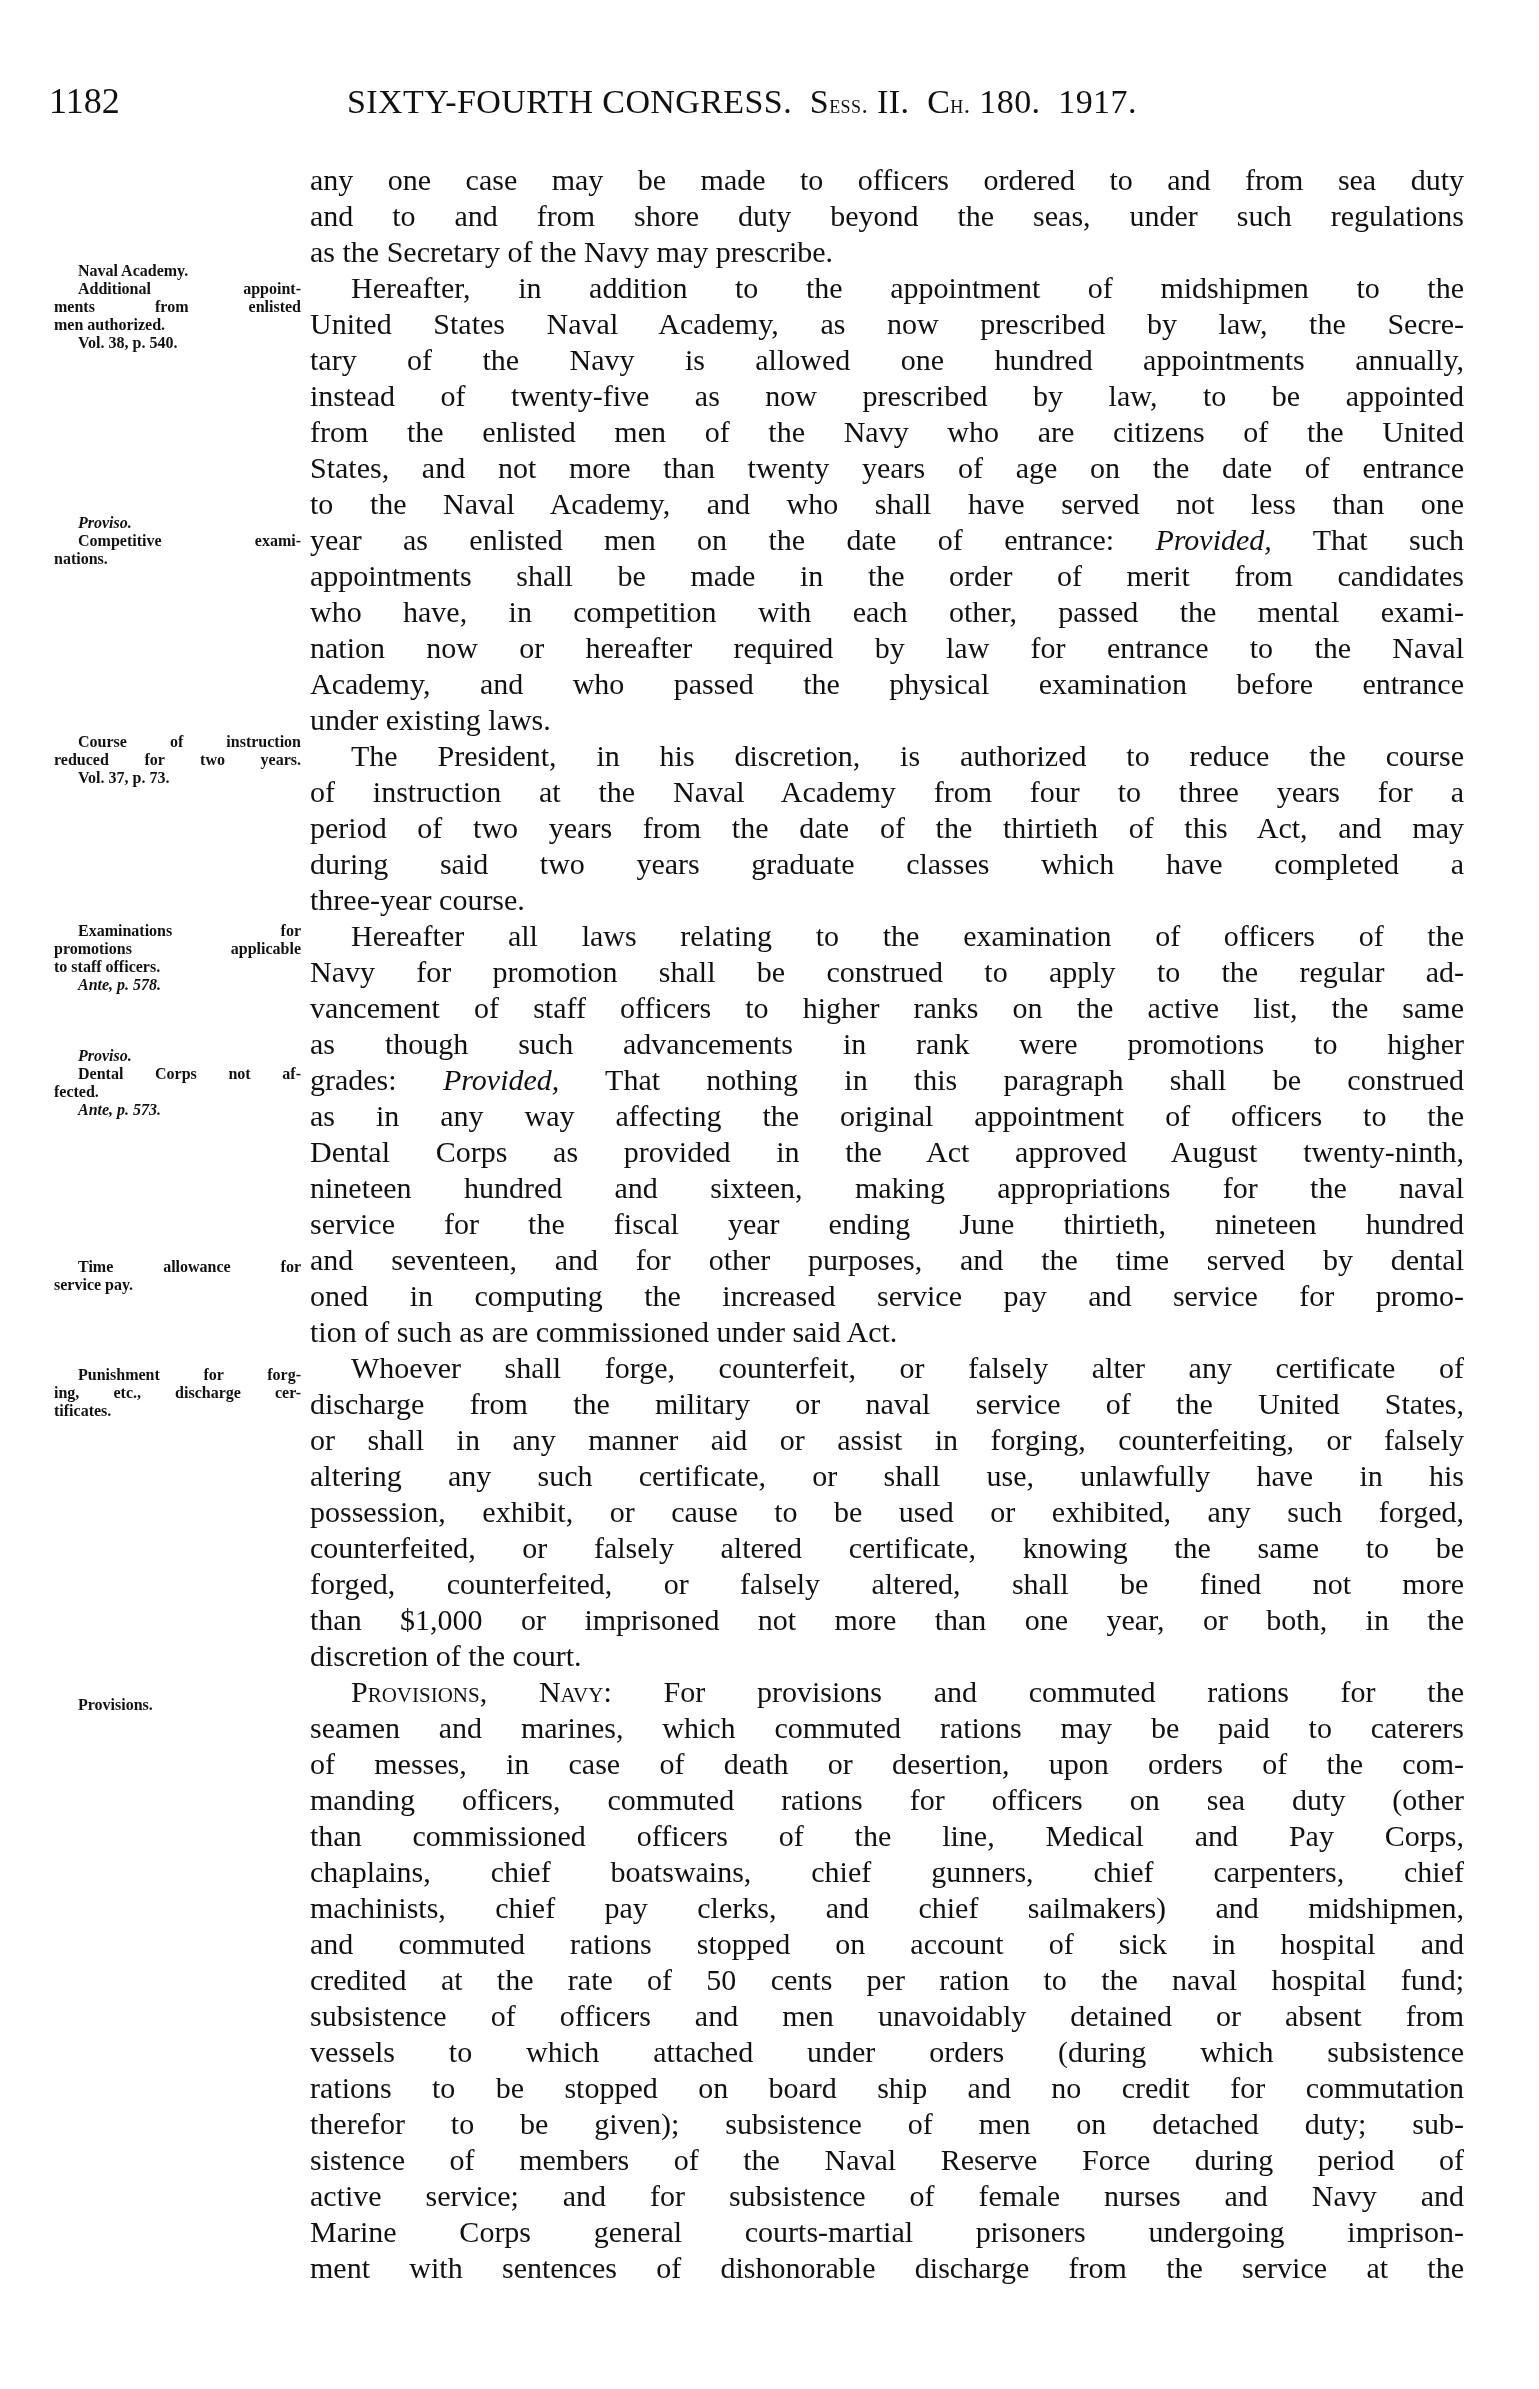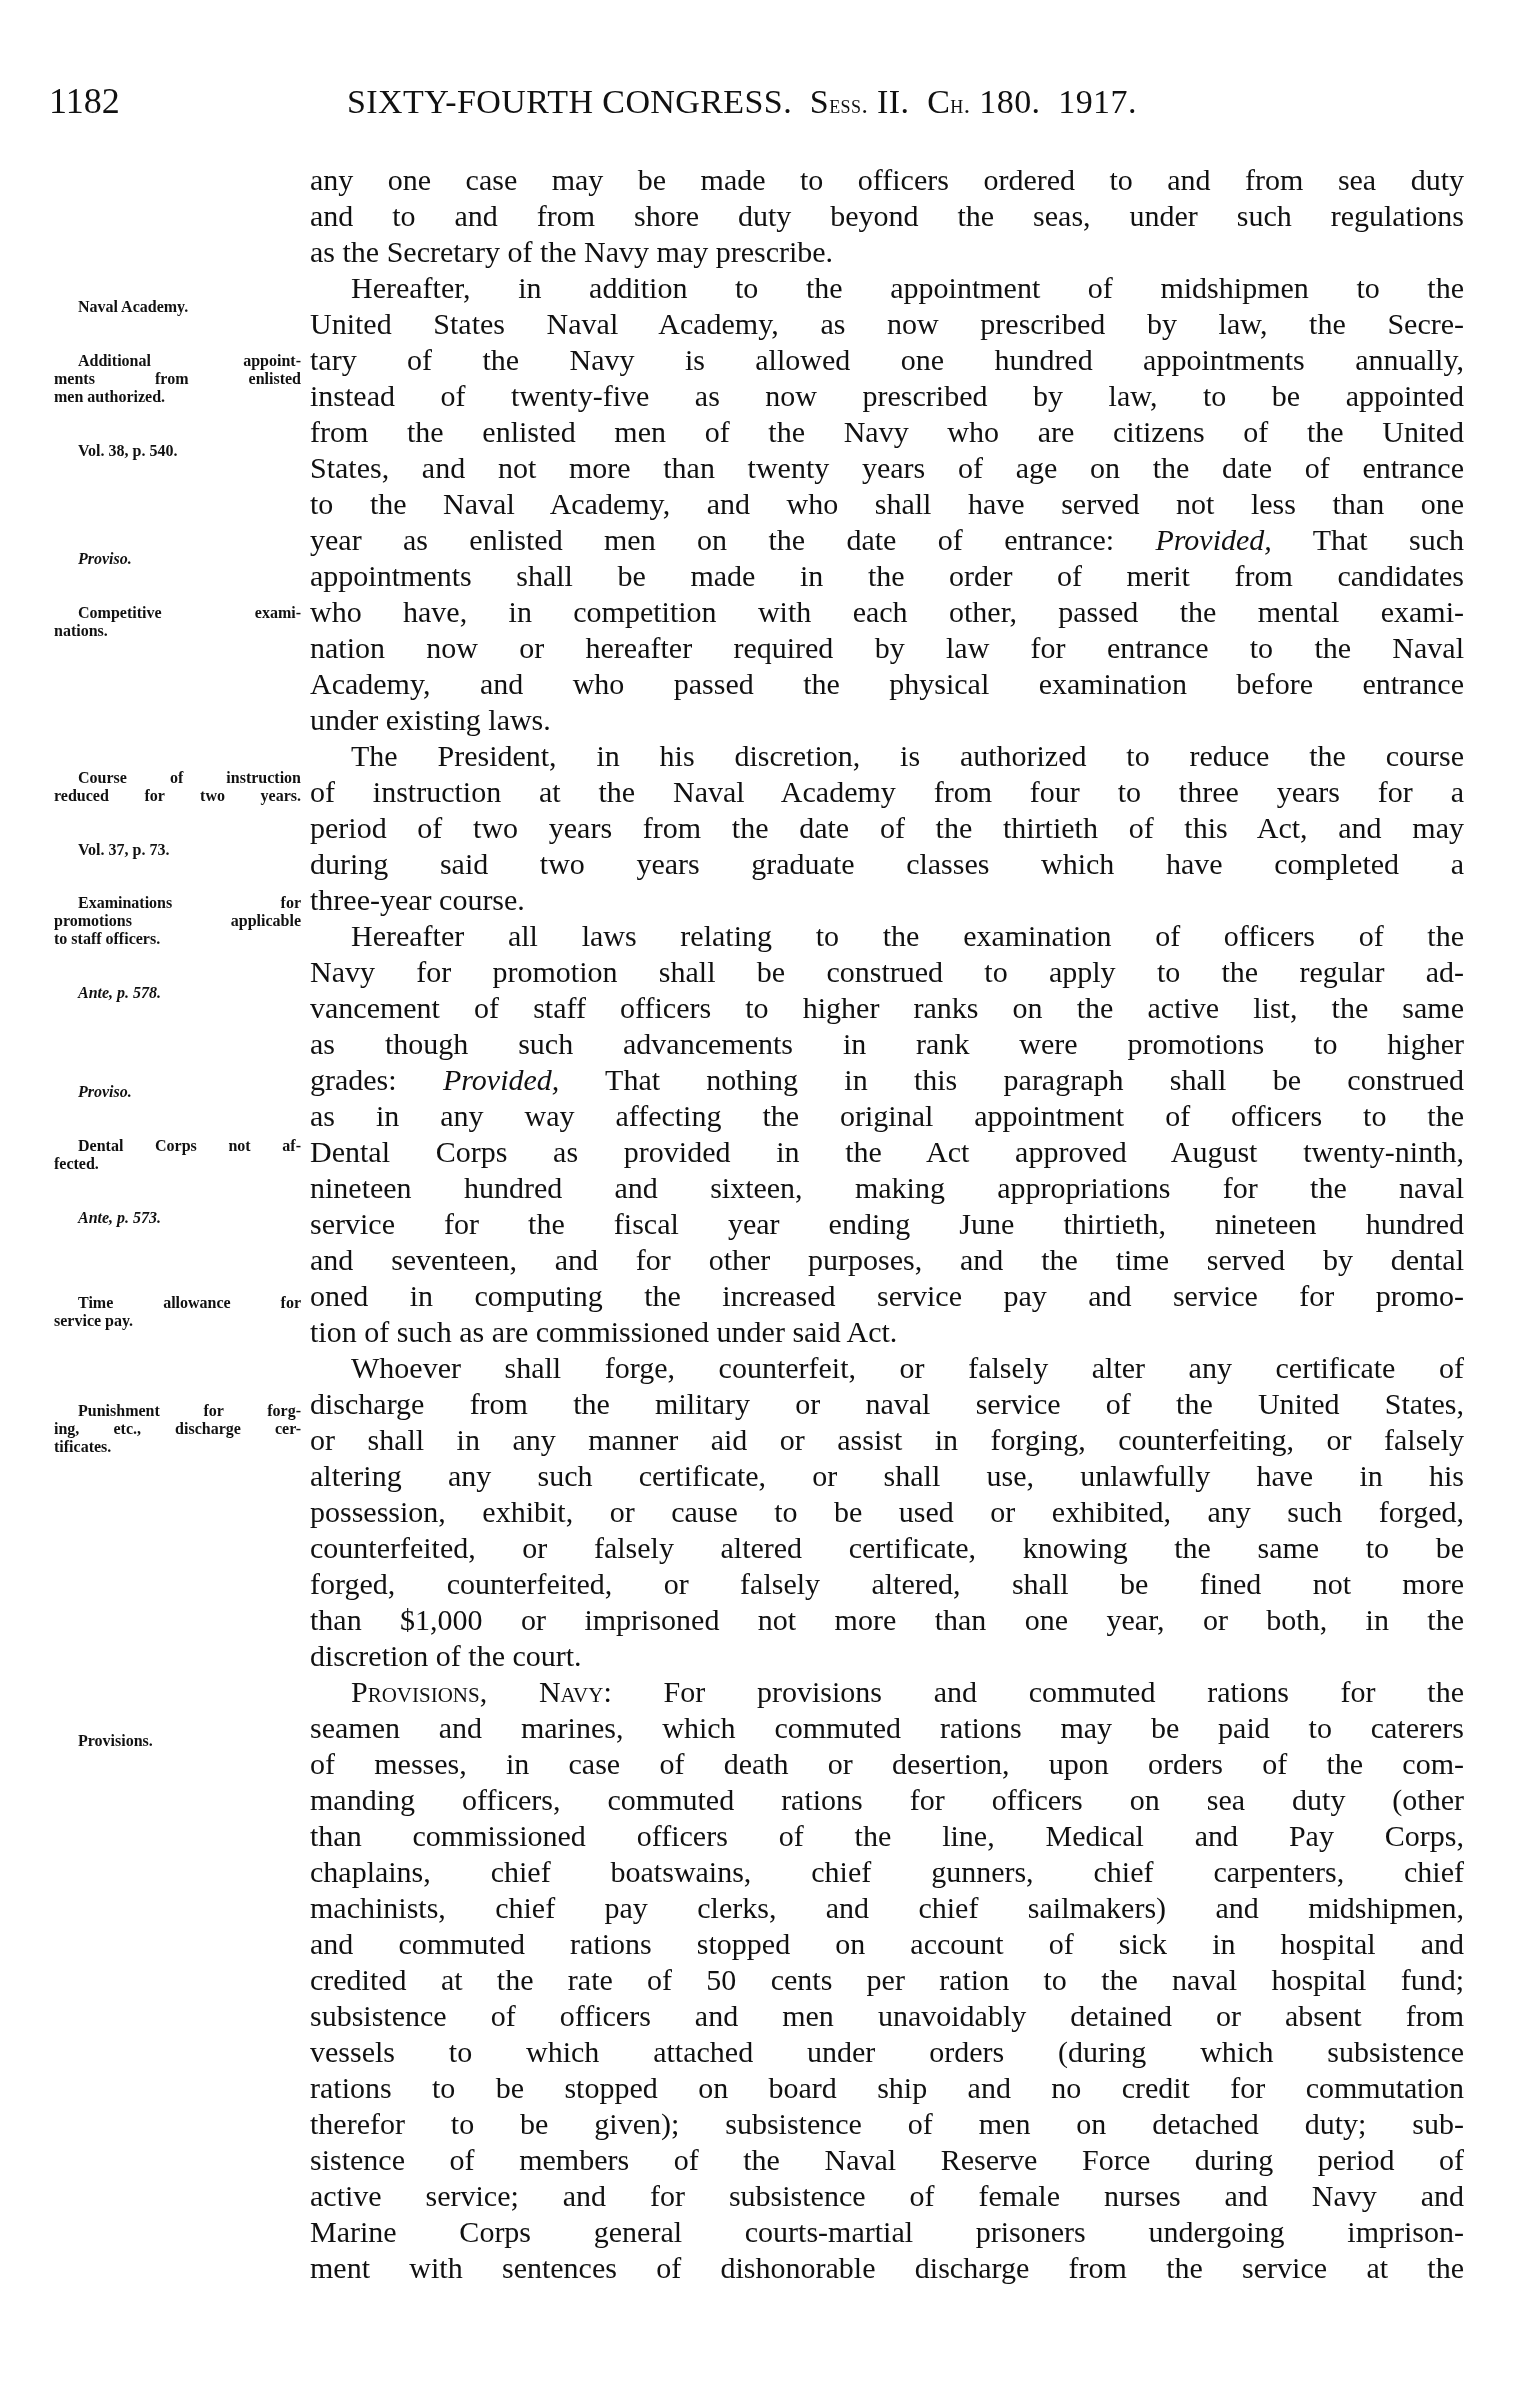--- a/index.html
+++ b/index.html
@@ -10,21 +10,21 @@
   .running-head .sc { font-variant: small-caps; }
   .body-text { position: absolute; left: 310px; top: 162px; width: 1154px; }
   .line { height: 36px; line-height: 36px; font-size: 30px; font-family: "Liberation Serif", serif; text-align: justify; text-align-last: justify; white-space: nowrap; overflow: visible; transform-origin: left center; }
   .line.last { text-align-last: left; }
   .line.indent { padding-left: 41px; }
   .line em { font-style: italic; }
   .sc { font-variant: small-caps; margin-top: 32px; }
   .margin-note { position: absolute; left: 54px; width: 247px; font-family: "Liberation Serif", serif; font-size: 16px; line-height: 18px; font-weight: bold; color: #111; }
   .margin-note .mline { display: block; text-align: justify; text-align-last: justify; white-space: nowrap; }
   .margin-note .mline.last { text-align-last: left; }
-  .margin-note .mline.ind { padding-left: 24px; margin-top: 36px; }
+  .margin-note .mline.ind { padding-left: 24px; }
   .margin-note .mline.ital { font-style: italic; }
   .margin-note .mline.center { text-align: left; text-align-last: left; }
 </style>
 </head>
 <body>
 
 <div class="header">
   <span class="page-number">1182</span>
   <span class="running-head"><span>SIXTY-FOURTH CONGRESS.</span>  <span><span>S</span><span class="sc" style="font-size:25.4px">ess.</span></span> <span>II.</span>  <span><span>C</span><span class="sc" style="font-size:25.4px">h.</span></span> <span>180.</span>  <span>1917.</span></span>
 </div>
@@ -42,21 +42,21 @@
   <span class="mline ind">Competitive exami-</span>
   <span class="mline last">nations.</span>
 </div>
 
 <div class="margin-note" style="top:733px">
   <span class="mline ind">Course of instruction</span>
   <span class="mline">reduced for two years.</span>
   <span class="mline ind center">Vol. 37, p. 73.</span>
 </div>
 
-<div class="margin-note" style="top:858px">
+<div class="margin-note" style="top:922px">
   <span class="mline ind">Examinations for</span>
   <span class="mline">promotions applicable</span>
   <span class="mline last">to staff officers.</span>
   <span class="mline ind ital center">Ante, p. 578.</span>
 </div>
 
 <div class="margin-note" style="top:1047px">
   <span class="mline ind ital center">Proviso.</span>
   <span class="mline ind">Dental Corps not af-</span>
   <span class="mline last">fected.</span>

